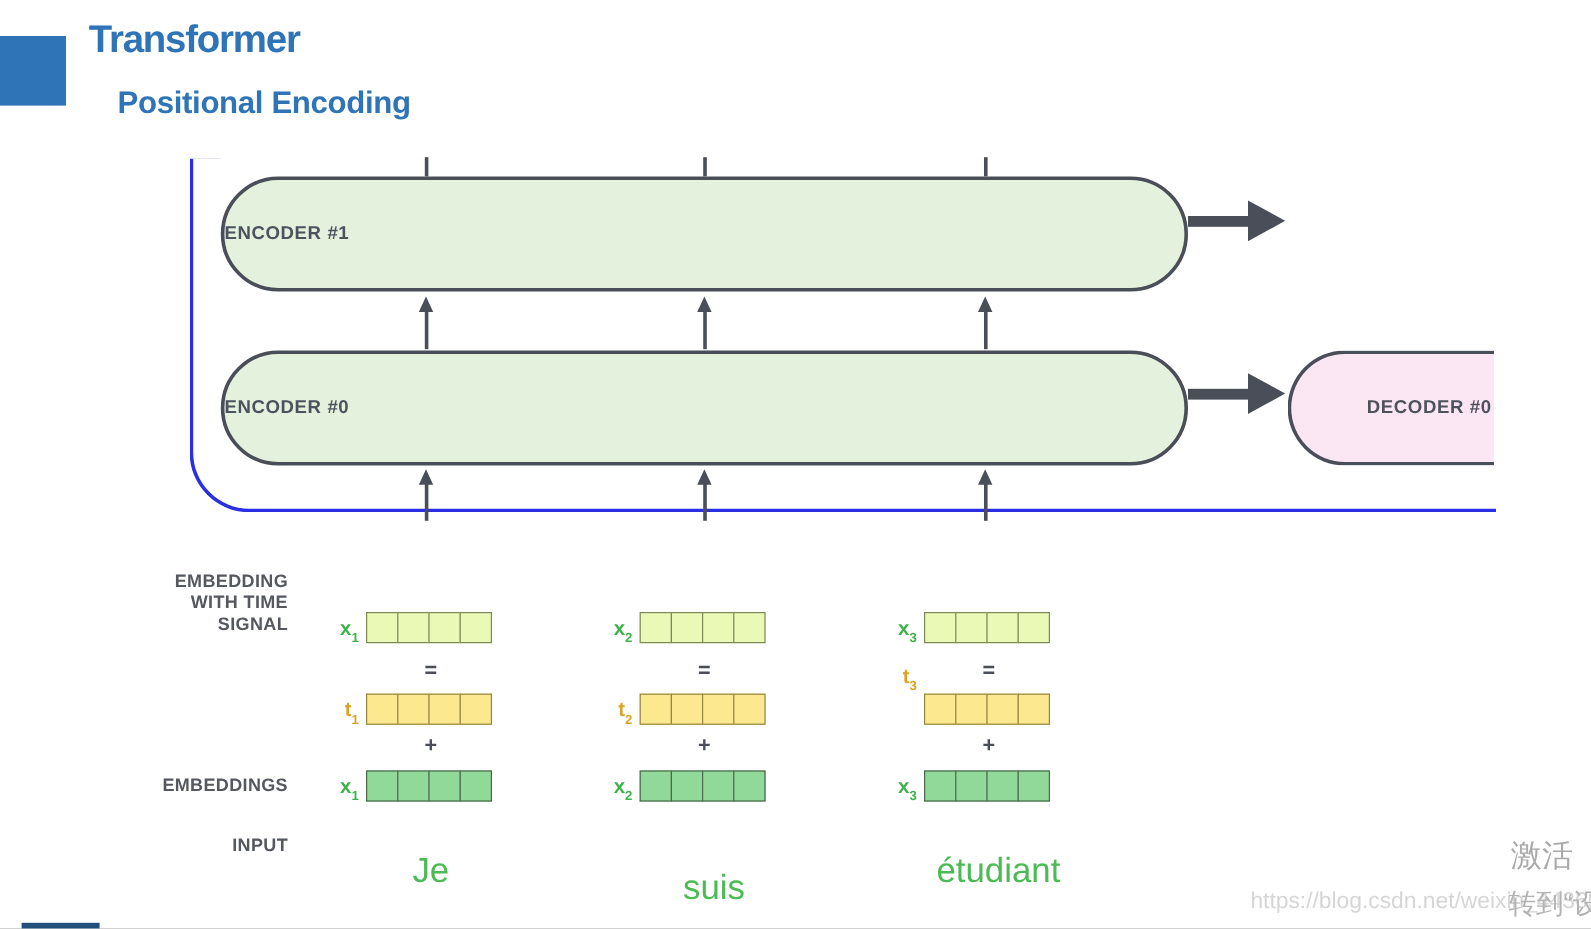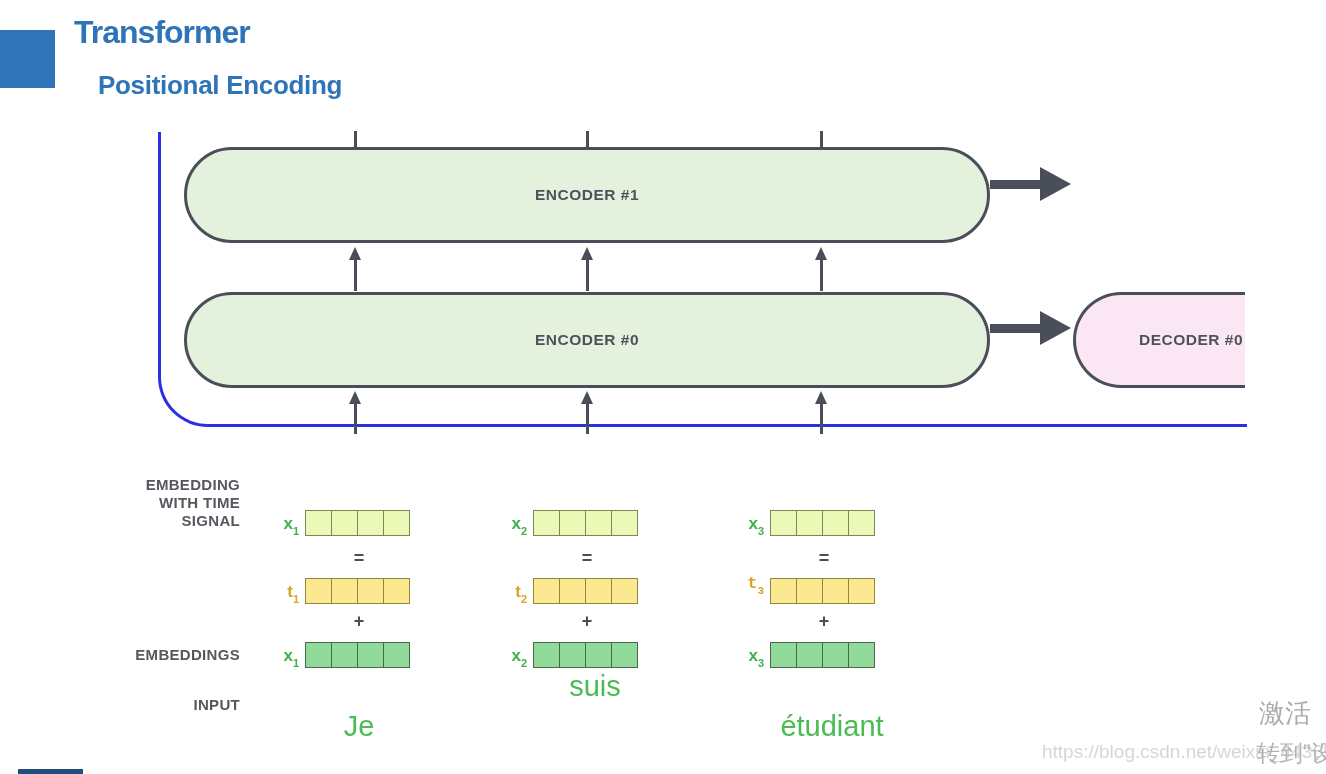--- a/index.html
+++ b/index.html
@@ -17,21 +17,21 @@
 
   
   .bracket{
     left:158px;top:132px;width:1086px;height:292px;
     border-left:3px solid var(--bracket-blue);
     border-bottom:3px solid var(--bracket-blue);
     border-bottom-left-radius:50px;
   }
   .block{
     box-sizing:border-box;border:3px solid var(--block-border);
-    display:flex;align-items:center;justify-content:center;
+    display:flex;align-items:center;justify-content:flex-start;
     font-size:15.5px;font-weight:bold;letter-spacing:0.5px;color:#4D525C;
   }
   .encoder{left:184px;width:806px;height:96px;background:var(--encoder-fill);border-radius:48px;}
   .enc1{top:147px;} .enc0{top:292px;}
   .decoder{left:1073px;width:172px;height:96px;background:var(--decoder-fill);
     border-radius:48px 0 0 48px;border-right:none;justify-content:flex-start;}
   .dec1{top:147px;} .dec0{top:292px;}
   .decoder .dlabel{position:absolute;left:50px;width:130px;text-align:center;}
 
   .stub{width:3px;height:16px;top:131px;background:var(--block-border);}
@@ -167,31 +167,31 @@
       <div class="cell"></div>
     </div>
   <div class="abs op" style="left:571px;top:611px;">+</div>
   <div class="abs vlabel green" style="left:483px;top:645px;"><span>x</span><sub>2</sub></div>
   <div class="abs vec emb" style="left:533px;top:642px;">
       <div class="cell"></div>
       <div class="cell"></div>
       <div class="cell"></div>
       <div class="cell"></div>
     </div>
-  <div class="abs word" style="left:531px;top:670px;">suis</div>
+  <div class="abs word" style="left:531px;top:724px;">suis</div>
 
   <div class="abs vlabel green" style="left:720px;top:513px;"><span>x</span><sub>3</sub></div>
   <div class="abs vec ts" style="left:770px;top:510px;">
       <div class="cell"></div>
       <div class="cell"></div>
       <div class="cell"></div>
       <div class="cell"></div>
     </div>
   <div class="abs op" style="left:808px;top:548px;">=</div>
-  <div class="abs vlabel gold" style="left:720px;top:573px;font-family:Liberation Mono, monospace;"><span>t</span><sub>3</sub></div>
+  <div class="abs vlabel gold" style="left:720px;top:553px;"><span>t</span><sub>3</sub></div>
   <div class="abs vec pos" style="left:770px;top:578px;">
       <div class="cell"></div>
       <div class="cell"></div>
       <div class="cell"></div>
       <div class="cell"></div>
     </div>
   <div class="abs op" style="left:808px;top:611px;">+</div>
   <div class="abs vlabel green" style="left:720px;top:645px;"><span>x</span><sub>3</sub></div>
   <div class="abs vec emb" style="left:770px;top:642px;">
       <div class="cell"></div>

